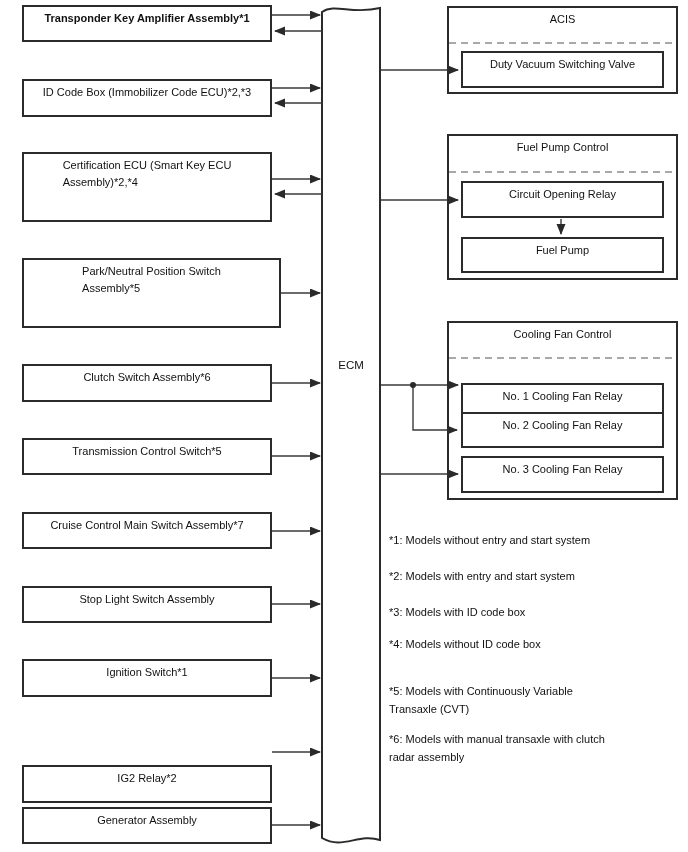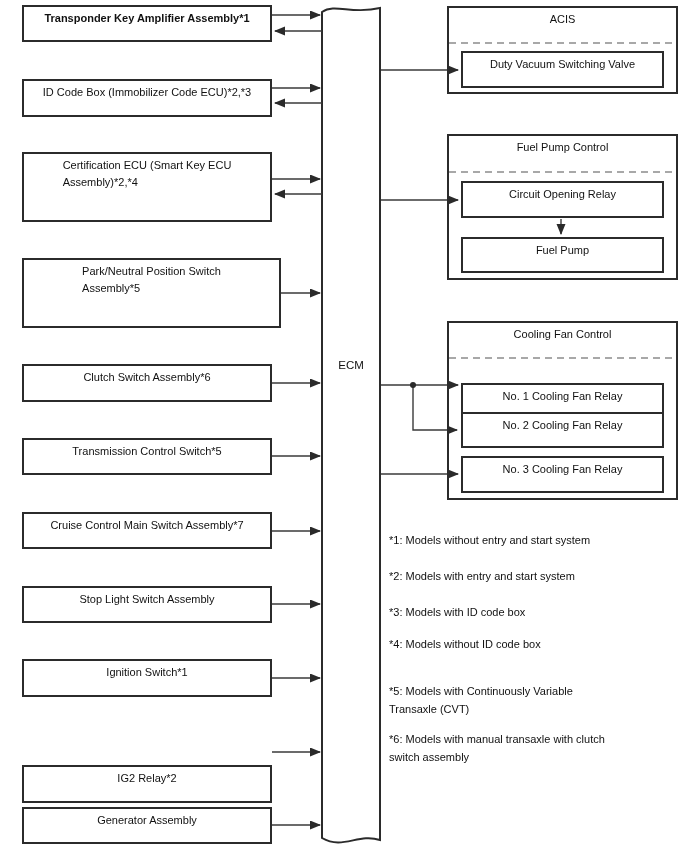--- a/index.html
+++ b/index.html
@@ -195,16 +195,16 @@
   </div>
   <div class="note" style="top:636px;">
     <span>*4: Models without ID code box</span>
   </div>
   <div class="note" style="top:671px;margin-top:12px;">
     <span>*5: Models with Continuously Variable</span><br>
     <span>Transaxle (CVT)</span>
   </div>
   <div class="note" style="top:731px;">
     <span>*6: Models with manual transaxle with clutch</span><br>
-    <span>switch assembly</span>
+    <span>radar assembly</span>
   </div>
 
 </div>
 
 </body></html>

